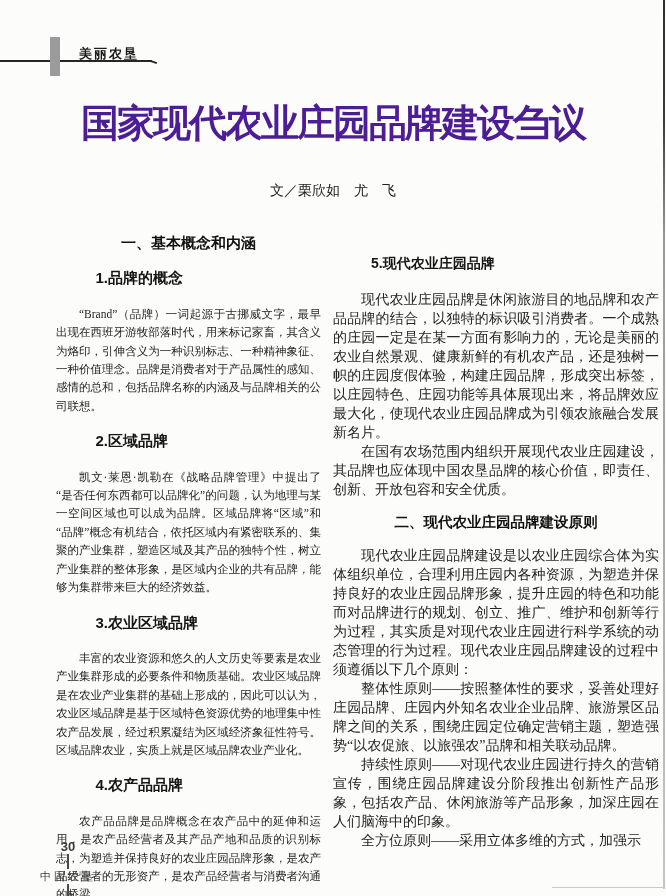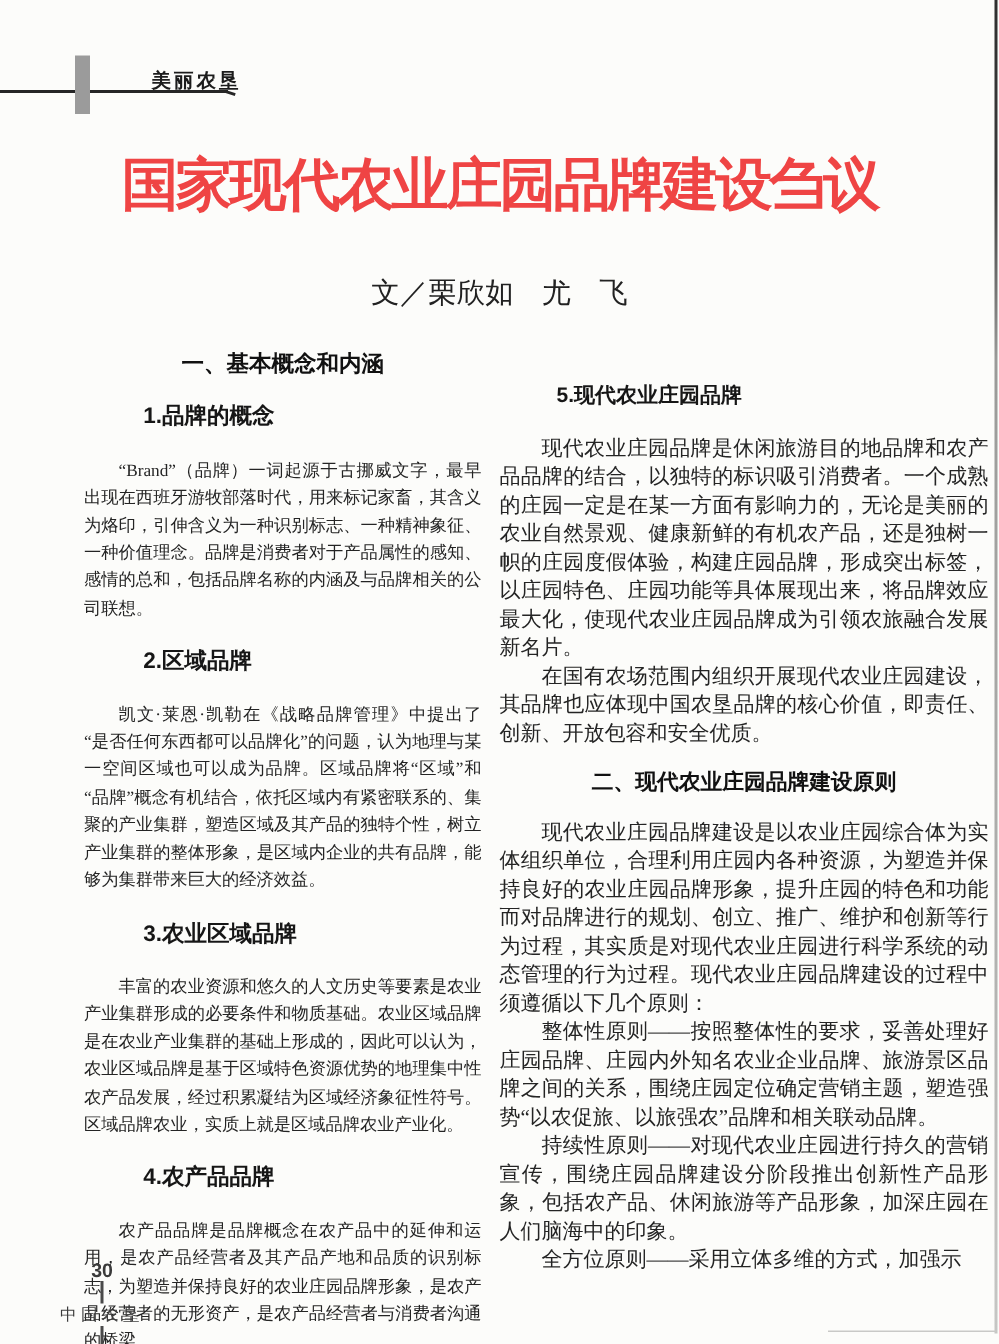--- a/index.html
+++ b/index.html
@@ -16,30 +16,30 @@
   .scan-edge-bottom{
     position:absolute;left:552px;top:887px;width:112px;height:1px;background:#c9c9c7;
   }
   
   .header-rule{position:absolute;left:0;top:60px;width:152px;height:2px;background:#262626;}
   .header-rule::after{content:"";position:absolute;right:-5px;top:1px;width:7px;height:2px;background:#262626;transform:rotate(18deg);}
   .header-tab{position:absolute;left:50px;top:37px;width:10px;height:39px;background:#9b9b9b;}
   .header-label{
     position:absolute;left:79px;top:45px;
     font-family:"Liberation Sans","DejaVu Sans",sans-serif;
-    font-size:13px;font-weight:bold;letter-spacing:2px;color:#1c1c1c;margin-left:22px;
+    font-size:13px;font-weight:bold;letter-spacing:2px;color:#1c1c1c;
   }
   
   .title{
     position:absolute;left:0;top:98px;width:666px;margin:0;
-    text-align:center;font-size:38px;font-weight:bold;letter-spacing:-2px;color:#ef4444;
+    text-align:center;font-size:38px;font-weight:bold;letter-spacing:-2px;color:#4c1d95;
   }
   .byline{
     position:absolute;left:0;top:182px;width:666px;
-    text-align:center;font-size:19px;color:#222;
+    text-align:center;font-size:14px;color:#222;
   }
   
   .col{position:absolute;text-align:justify;word-break:break-all;color:#242424;}
   .col p{margin:0;text-indent:2em;}
   .col h2{font-family:"Liberation Sans","DejaVu Sans",sans-serif;text-align:center;color:#111;}
   .col h3{font-family:"Liberation Sans","DejaVu Sans",sans-serif;font-weight:bold;margin:17px;text-indent:1.5em;color:#161616;}
   .col-left{left:56px;top:234px;width:265px;font-size:11.5px;line-height:18.4px;}
   .col-left h2{font-size:15px;margin:0 0 16px 0;line-height:18.4px;}
   .col-left h3{font-size:15px;}
   .col-right{left:333px;top:237px;width:326px;font-size:14px;line-height:19px;}

